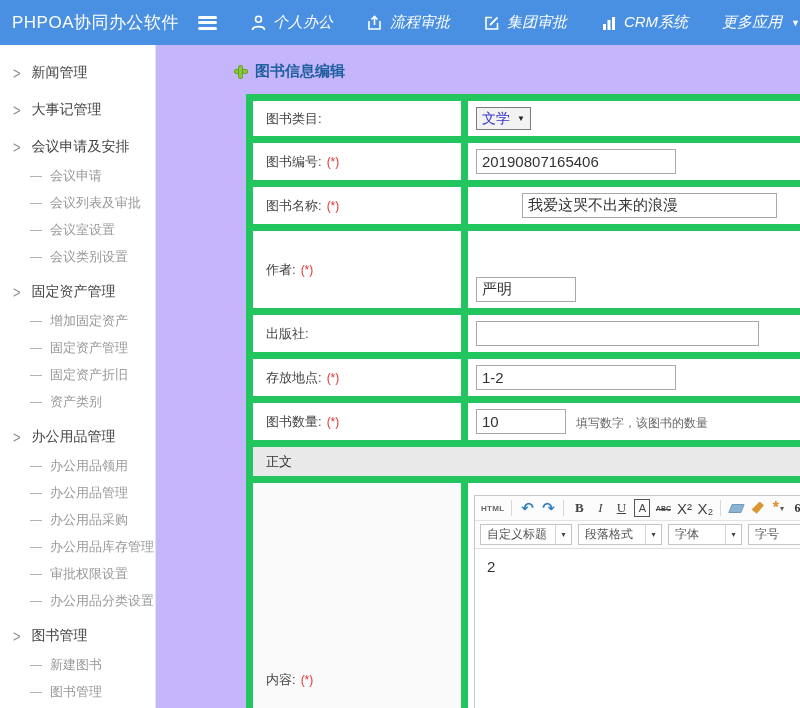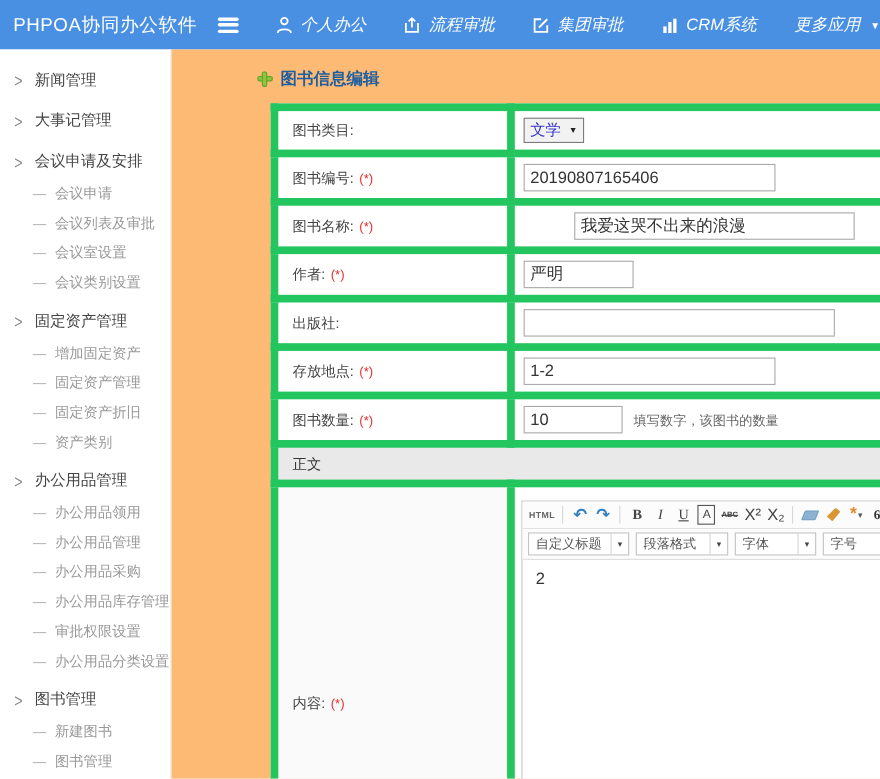--- a/index.html
+++ b/index.html
@@ -20,35 +20,35 @@
   .layout { display:flex; height:663px; }
 
   
   .sidebar { width:156px; height:663px; background:#fff; border-right:1px solid #e4e4e4; overflow:hidden; padding-top:6px; flex:0 0 156px; }
   .side-parent { display:flex; align-items:center; height:30px; margin-top:7px; padding-left:13px; font-size:14px; color:#444; cursor:pointer; }
   .side-parent .pfx { color:#888; font-size:13px; margin-right:11px; transform:scaleY(1.3); display:inline-block; }
   .side-child { display:flex; align-items:center; height:27px; padding-left:30px; font-size:13px; color:#999; cursor:pointer; }
   .side-child .pfx { color:#aaa; font-size:12px; margin-right:8px; }
 
   
-  .main { flex:1; height:663px; overflow:hidden; background:#fdba74; position:relative; }
+  .main { flex:1; height:663px; overflow:hidden; background:#c4b5fd; position:relative; }
   .page-title { display:flex; align-items:center; padding:17px 0 13px 78px; }
   .plus-icon { position:relative; width:14px; height:14px; margin-right:7px; }
   .plus-icon .h { position:absolute; left:0; top:4px; width:14px; height:5px; background:#8cc63e; border:1px solid #64a228; border-radius:2px; }
   .plus-icon .v { position:absolute; left:4px; top:0; width:5px; height:14px; background:#8cc63e; border:1px solid #64a228; border-radius:2px; }
   .title-text { font-size:15px; font-weight:bold; color:#1f5fa0; }
 
   table.form { border-collapse:collapse; margin-left:90px; width:645px; table-layout:fixed; background:#fff; }
   table.form td { border:7px solid #22c55e; font-size:13px; color:#444; }
   td.lbl { width:215px; padding-left:13px; height:38px; background:#fff; }
   td.val { padding:6px 8px; }
   .req { color:#e53333; font-size:12px; margin-left:5px; }
   input.txt { border:1px solid #a9a9a9; height:25px; padding:0 5px; font-size:15px; color:#333;
     font-family:"Liberation Sans","DejaVu Sans",sans-serif; background:#fff; }
-  .w190 { width:229px; } .w255 { width:255px;margin-left:46px; } .w100 { width:100px; } .w283 { width:283px; } .w90 { width:90px; }
+  .w190 { width:200px; } .w255 { width:255px;margin-left:46px; } .w100 { width:100px;margin-top:40px; } .w283 { width:283px; } .w90 { width:90px; }
   .hint { font-size:12px; color:#666; margin-left:10px; }
   .selectbox { display:inline-flex; align-items:center; height:23px; padding:0 5px 0 5px; border:1px solid #7b7b7b;
     background:#f2f2f2; cursor:pointer; }
   .selectbox .sel-text { font-size:14px; color:#3333cc; }
   .selectbox .sel-caret { font-size:8px; color:#222; margin-left:7px; }
   tr.section-row td { background:#e9e9e9; height:36px; padding-left:13px; color:#333; }
   tr.content-row { height:400px; }
   tr.content-row td.lbl { vertical-align:middle; background:#fafafa; }
   tr.content-row td.val { vertical-align:top; padding:12px 0 0 6px; }
 

